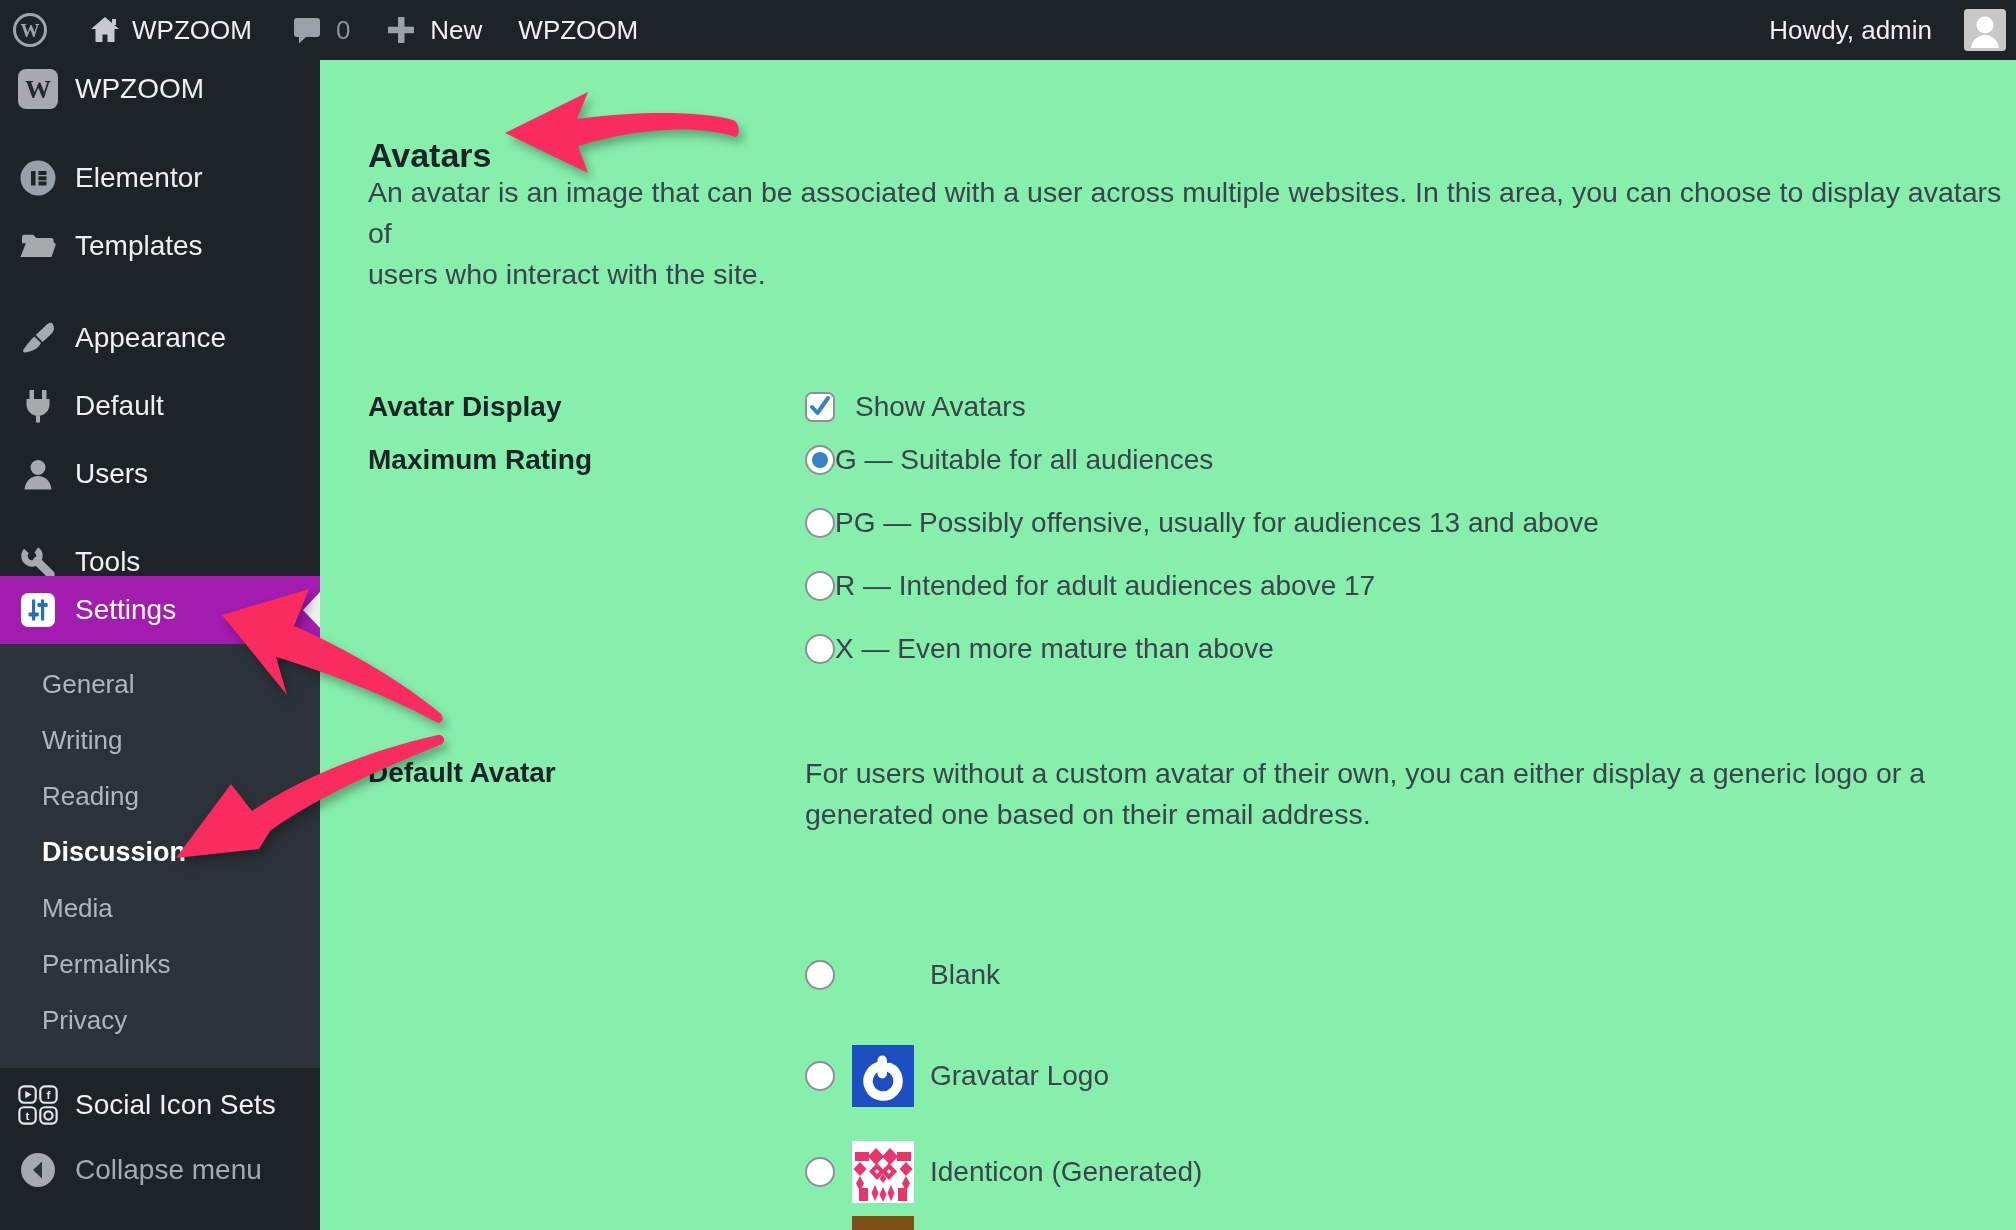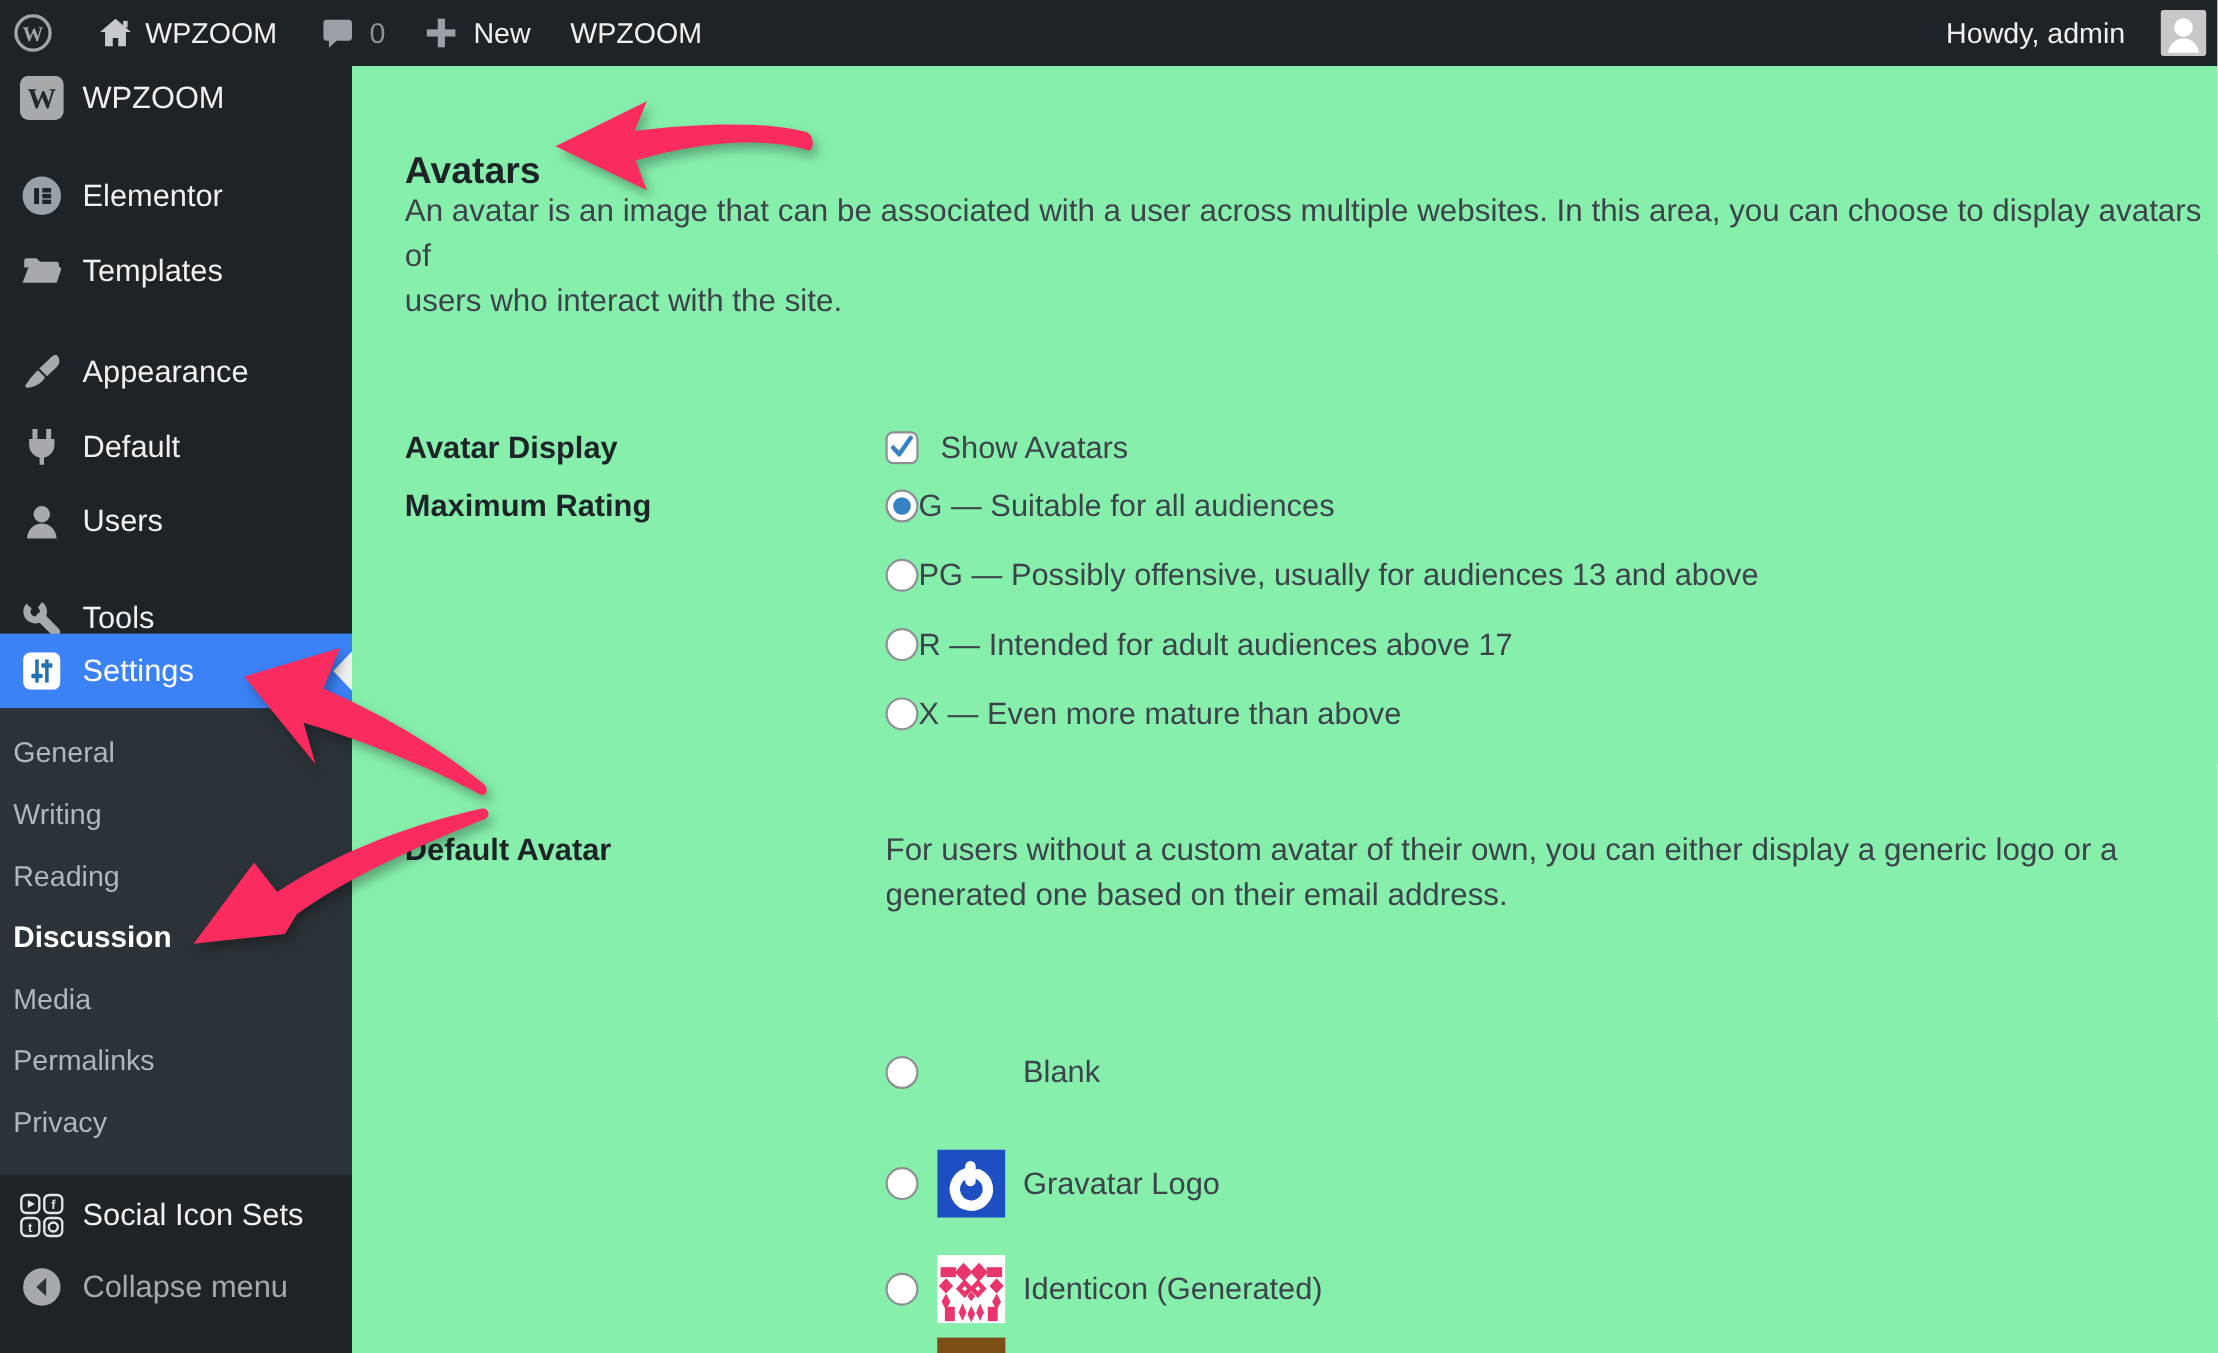--- a/index.html
+++ b/index.html
@@ -12,27 +12,27 @@
   .ab-item{display:flex;align-items:center;height:60px;cursor:pointer;}
   .ab-text{color:#f0f0f1;}
   .ab-dim{color:#8b9096;}
   .ab-right{position:absolute;right:10px;top:0;height:60px;display:flex;align-items:center;gap:32px;}
   .ab-avatar{width:42px;height:42px;border-radius:3px;overflow:hidden;}
   
   .sidebar{position:absolute;left:0;top:60px;width:320px;height:1170px;background:#1d2327;z-index:10;}
   .menu-row{position:absolute;left:0;width:320px;height:68px;display:flex;align-items:center;cursor:pointer;}
   .menu-icon{position:absolute;left:18px;width:40px;height:40px;display:flex;align-items:center;justify-content:center;}
   .menu-label{position:absolute;left:75px;font-size:28px;color:#f0f0f1;}
-  .menu-row.active{background:#3b82f6;}
+  .menu-row.active{background:#a21caf;}
   .menu-row.active .menu-label{color:#fff;}
   .notch{position:absolute;right:0;top:50%;margin-top:-18px;width:0;height:0;
          border-top:18px solid transparent;border-bottom:18px solid transparent;
          border-right:17px solid #f0f0f1;}
   .submenu{position:absolute;left:0;top:584px;width:320px;height:424px;background:#2c3338;padding-top:12px;box-sizing:border-box;}
-  .sub-item{height:56px;display:flex;align-items:center;padding-left:12px;font-size:26px;color:#b0b6bc;cursor:pointer;}
+  .sub-item{height:56px;display:flex;align-items:center;padding-left:42px;font-size:26px;color:#b0b6bc;cursor:pointer;}
   .sub-item.active{color:#ffffff;font-weight:bold;font-size:27px;}
   .dim-label{color:#a7aaad;}
   
   .content{position:absolute;left:320px;top:60px;width:1696px;height:1170px;background:#86efac;color:#3c434a;}
   .page-title{position:absolute;left:48px;top:52px;font-size:34px;line-height:40px;font-weight:bold;color:#1d2327;}
   .intro{position:absolute;left:48px;top:112px;font-size:28.5px;line-height:41px;color:#3c434a;}
   .field-label{position:absolute;left:48px;font-size:28px;font-weight:bold;color:#1d2327;}
   .opt-row{position:absolute;left:485px;display:flex;align-items:center;}
   .opt-text{font-size:28px;color:#3c434a;}
   .checkbox{width:30px;height:30px;background:#fff;border:2px solid #8c8f94;border-radius:7px;

